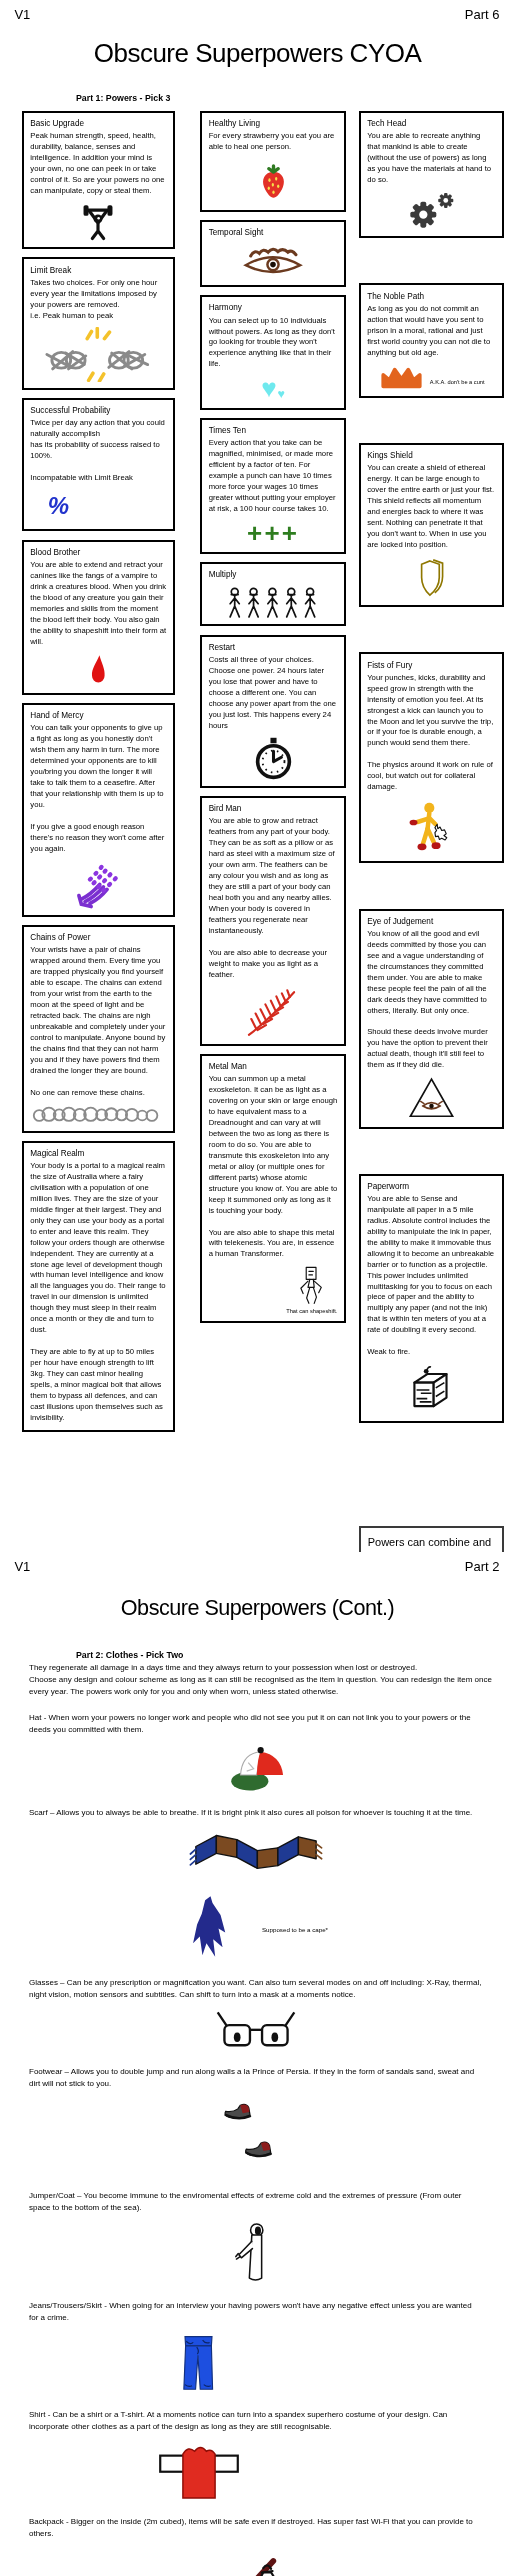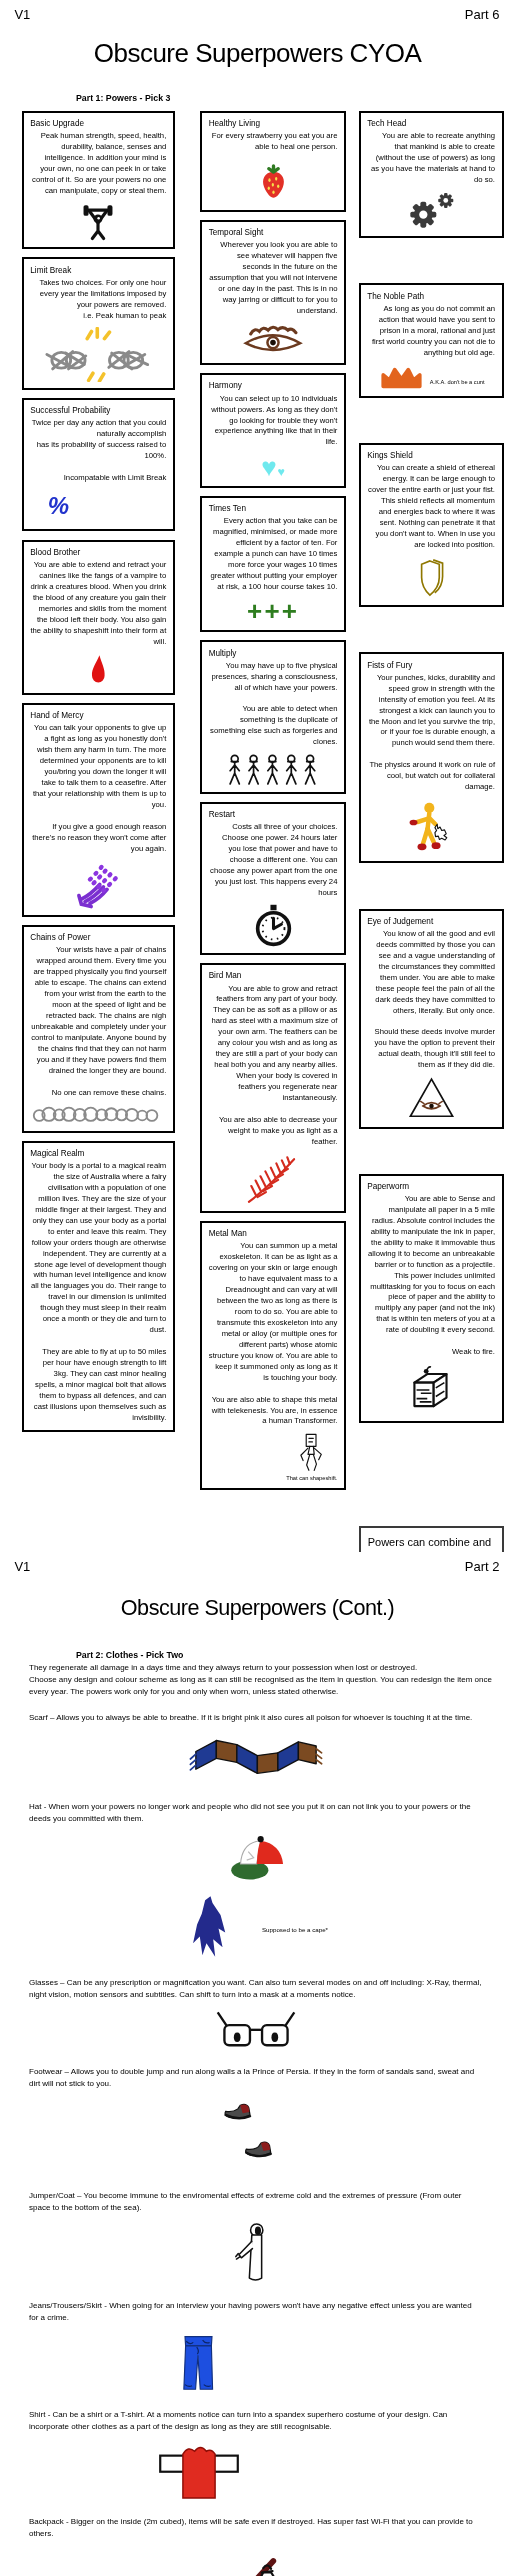--- a/index.html
+++ b/index.html
@@ -11,21 +11,21 @@
   .doctitle{text-align:center;font-size:26px;letter-spacing:-0.5px;margin-top:15.5px;white-space:nowrap;}
   .doctitle.mid{font-size:21.6px;margin-top:20.6px;}
   .sectionhead{font-weight:bold;font-size:8.8px;margin:24px 0 8.2px 29px;padding-left:47px;}
   .grid{display:flex;align-items:flex-start;padding:0 11.3px 0 21.6px;}
   .col{display:flex;flex-direction:column;}
   .col1{width:156px;margin-right:25px;}
   .col2{width:149px;margin-right:12.4px;}
   .col3{width:148px;gap:37px;}
   .pbox{border:2.6px solid #000;padding:5.2px 6.7px 6.2px 6.7px;margin-bottom:8.2px;font-size:7.7px;line-height:1.42;}
   .ptitle{font-size:8.2px;margin-bottom:1.5px;}
-  .pdesc{white-space:pre-line;text-align:right;}
+  .pdesc{white-space:pre-line;}
   .picon{display:flex;justify-content:center;align-items:flex-end;margin-top:5.2px;}
   .picon.right{justify-content:flex-end;}
   .iconcol{display:flex;flex-direction:column;align-items:center;}
   .caption{font-size:5.7px;margin-top:1px;}
   .caption.side{align-self:flex-end;margin:0 0 3.1px 5.2px;font-size:5.7px;}
   .glyph-percent{font-size:24px;font-weight:bold;color:#2233CC;font-style:italic;}
   .glyph-plus{font-size:26px;font-weight:bold;color:#2E7D1F;letter-spacing:2.1px;line-height:1;}
   .heart-big{font-size:26px;color:#6FE9EE;line-height:1;}
   .heart-small{font-size:12.4px;color:#6FE9EE;line-height:1;margin:0 0 1px 1px;}
   .notebox{border:2.6px solid #3a3a3a;padding:6.2px 7.2px;font-size:11px;line-height:1.5;margin-top:57px;}
@@ -183,21 +183,20 @@
               <ellipse cx="13" cy="36" rx="1.7" ry="2.7"></ellipse>
                 <ellipse cx="20" cy="42" rx="1.7" ry="2.7"></ellipse>
             </g>
             <path d="M20 12 L13 7 M20 12 L20 3 M20 12 L27 7" stroke="#2F7A22" stroke-width="5" stroke-linecap="round"></path>
           </svg>
         </div>
       </div>
 
       <div class="pbox">
         <div class="ptitle">Temporal Sight</div>
-        <div class="pdesc">Wherever you look you are able to see whatever will happen five seconds in the future on the assumption that you will not intervene or one day in the past. This is in no way jarring or difficult to for you to understand.</div>
         <div class="picon">
           <svg width="62" height="35" viewBox="0 0 100 56">
             <path d="M14 19 Q20 8 28 15 Q34 6 42 13 Q50 4 58 12 Q66 5 74 13 Q80 8 87 17" stroke="#6B3A1F" stroke-width="5" fill="none" stroke-linecap="round"></path>
             <path d="M6 34 Q50 8 94 34 Q50 56 6 34 Z" fill="#fff" stroke="#6B3A1F" stroke-width="4"></path>
             <circle cx="50" cy="33" r="9" fill="#fff" stroke="#6B3A1F" stroke-width="4"></circle>
             <circle cx="50" cy="33" r="4.5" fill="#1a0f08"></circle>
           </svg>
         </div>
       </div>
 
@@ -213,23 +212,20 @@
       <div class="pbox">
         <div class="ptitle">Times Ten</div>
         <div class="pdesc">Every action that you take can be magnified, minimised, or made more efficient by a factor of ten. For example a punch can have 10 times more force your wages 10 times greater without putting your employer at risk, a 100 hour course takes 10.</div>
         <div class="picon">
           <span class="glyph-plus">+++</span>
         </div>
       </div>
 
       <div class="pbox">
         <div class="ptitle">Multiply</div>
-        <div class="pdesc">You may have up to five physical presences, sharing a consciousness, all of which have your powers.
-
-You are able to detect when something is the duplicate of something else such as forgeries and clones.</div>
         <div class="picon">
           <svg width="98" height="32" viewBox="0 0 170 56">
             <defs>
               <g id="sfig" stroke="#111" stroke-width="3" fill="none" stroke-linecap="round">
                 <circle cx="0" cy="8" r="6"></circle>
                 <path d="M-6 13 H6 M0 14 V33 M0 19 L-8 29 M0 19 L8 29 M0 33 L-8 52 M0 33 L8 52"></path>
               </g>
             </defs>
             <use href="#sfig" x="18" y="2"></use>
               <use href="#sfig" x="51" y="2"></use>
@@ -419,20 +415,33 @@
     <span>Part 2</span>
   </div>
   <div class="doctitle mid">Obscure Superpowers (Cont.)</div>
   <div class="sectionhead" style="margin-top:29px;margin-bottom:2.1px;">Part 2: Clothes - Pick Two</div>
   <div class="introtext">They regenerate all damage in a days time and they always return to your possession when lost or destroyed.
 Choose any design and colour scheme as long as it can still be recognised as the item in question. You can redesign the item once every year. The powers work only for you and only when worn, unless stated otherwise.</div>
 
   <div class="items">
 
     <div class="citem">
+      <div class="ctext">Hat -  When worn your powers no longer work and people who did not see you put it on can not link you to your powers or the deeds you committed with them.</div>
+      <div class="cicon">
+        <svg width="62" height="48" viewBox="0 0 80 62">
+          <ellipse cx="32" cy="48" rx="24" ry="12" fill="#2F6B2F"></ellipse>
+          <path d="M20 40 Q22 12 46 10 L41 40 Z" fill="#fff" stroke="#aaa" stroke-width="1.5"></path>
+          <path d="M30 24 l7 8 -9 3" stroke="#bbb" stroke-width="1.5" fill="none"></path>
+          <path d="M46 10 Q72 14 75 40 L41 40 Q42 18 46 10 Z" fill="#E0291D"></path>
+          <circle cx="46" cy="8" r="4" fill="#111"></circle>
+        </svg>
+      </div>
+    </div>
+
+    <div class="citem">
       <div class="ctext">Scarf – Allows you to always be able to breathe. If it is bright pink it also cures all poison for whoever is touching it at the time.</div>
       <div class="cicon">
         <svg width="134" height="54" viewBox="0 0 196 78">
           <g stroke="#111" stroke-width="2" stroke-linejoin="round">
             <polygon points="10,28 40,12 40,38 10,54" fill="#1F3A93"></polygon>
             <polygon points="40,12 70,18 70,44 40,38" fill="#7B4A21"></polygon>
             <polygon points="70,18 100,34 100,60 70,44" fill="#1F3A93"></polygon>
             <polygon points="100,34 130,30 130,56 100,60" fill="#7B4A21"></polygon>
             <polygon points="130,30 160,14 160,40 130,56" fill="#1F3A93"></polygon>
             <polygon points="160,14 186,20 186,46 160,40" fill="#7B4A21"></polygon>
@@ -441,33 +450,20 @@
             <path d="M10 32 l-8 7 M10 40 l-8 7 M10 48 l-8 7"></path>
           </g>
           <g stroke="#7B4A21" stroke-width="2.5" stroke-linecap="round">
             <path d="M186 24 l8 6 M186 32 l8 6 M186 40 l8 6"></path>
           </g>
         </svg>
       </div>
     </div>
 
     <div class="citem">
-      <div class="ctext">Hat -  When worn your powers no longer work and people who did not see you put it on can not link you to your powers or the deeds you committed with them.</div>
-      <div class="cicon">
-        <svg width="62" height="48" viewBox="0 0 80 62">
-          <ellipse cx="32" cy="48" rx="24" ry="12" fill="#2F6B2F"></ellipse>
-          <path d="M20 40 Q22 12 46 10 L41 40 Z" fill="#fff" stroke="#aaa" stroke-width="1.5"></path>
-          <path d="M30 24 l7 8 -9 3" stroke="#bbb" stroke-width="1.5" fill="none"></path>
-          <path d="M46 10 Q72 14 75 40 L41 40 Q42 18 46 10 Z" fill="#E0291D"></path>
-          <circle cx="46" cy="8" r="4" fill="#111"></circle>
-        </svg>
-      </div>
-    </div>
-
-    <div class="citem">
       <div class="cicon" style="gap:24px;">
         <span>
           <svg width="55" height="67" viewBox="0 0 80 100">
             <path d="M32 8 L40 2 L43 12 L55 30 L62 56 L52 50 L58 78 L44 66 L47 92 L34 72 L28 90 L24 62 L14 72 L20 44 L27 28 Z" fill="#232A8C"></path>
           </svg>
         </span>
         <span class="caption" style="font-size:6.2px;align-self:center;">Supposed to be a cape*</span>
       </div>
     </div>
 

